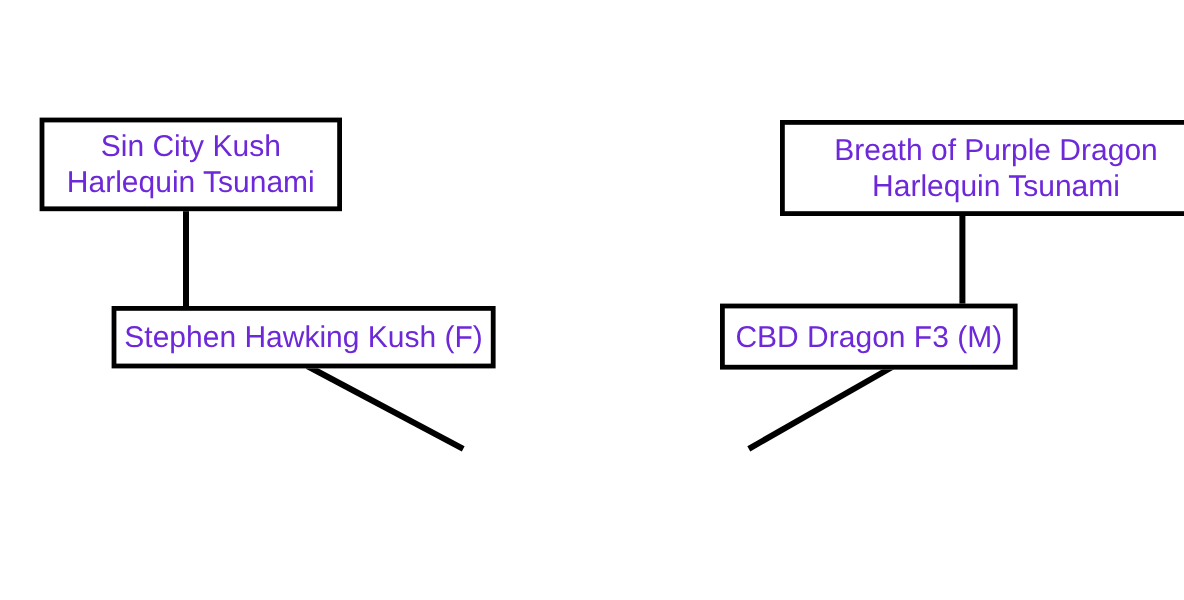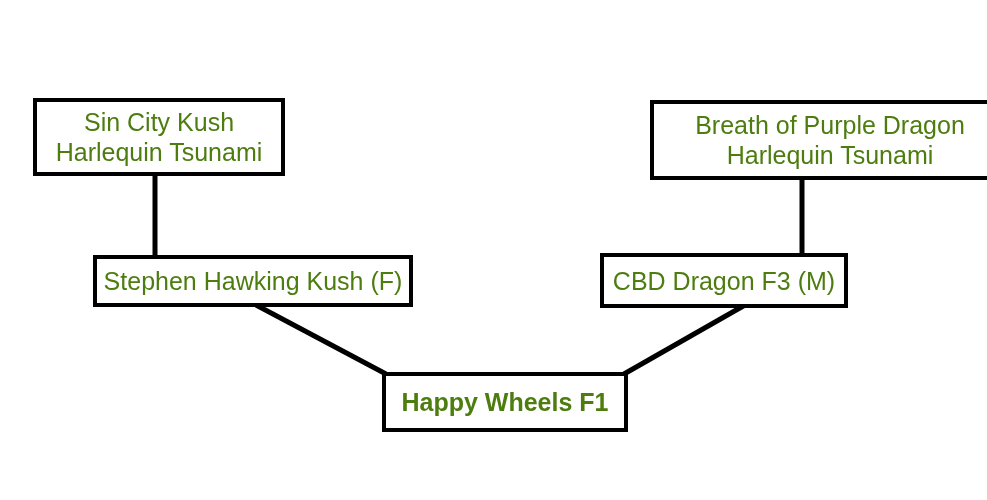--- a/index.html
+++ b/index.html
@@ -24,21 +24,21 @@
     left: 0;
     top: 0;
     width: 987px;
     height: 500px;
   }
   .node {
     position: absolute;
     box-sizing: border-box;
     background: #ffffff;
     border: 4px solid #000000;
-    color: #4d7c0f;
+    color: #6d28d9;
     display: flex;
     align-items: center;
     justify-content: center;
     text-align: center;
     font-size: 25px;
     line-height: 30px;
     white-space: nowrap;
   }
   .node .inner { width: 100%; }
   .node.bold { font-weight: bold; }
@@ -76,17 +76,14 @@
   </div>
 
   <div class="node node-p-left">
     <div class="inner">Stephen Hawking Kush (F)</div>
   </div>
 
   <div class="node node-p-right">
     <div class="inner">CBD Dragon F3 (M)</div>
   </div>
 
-  <div class="node node-child bold">
-    <div class="inner">Happy Wheels F1</div>
-  </div>
 
 </div>
 
 </body></html>

